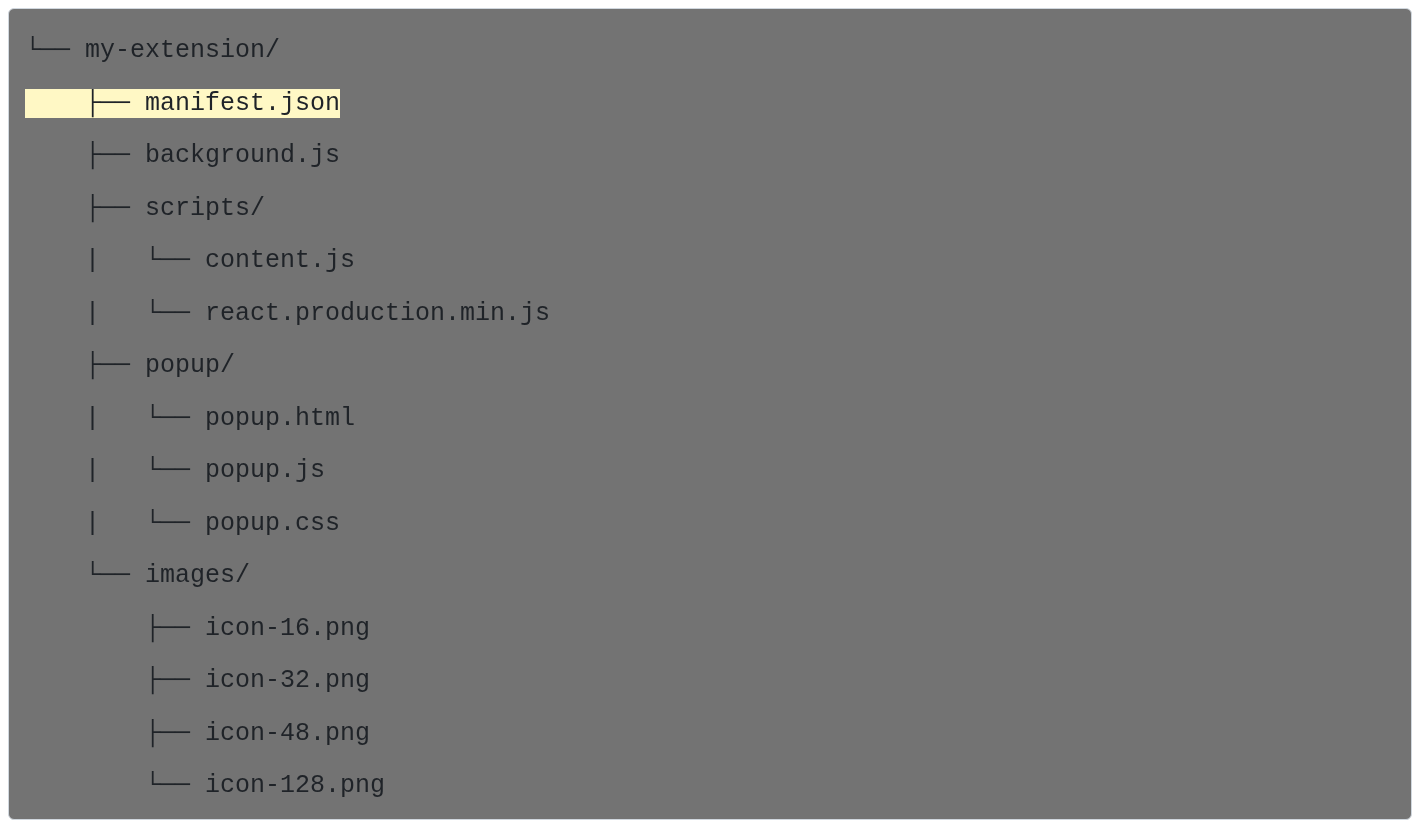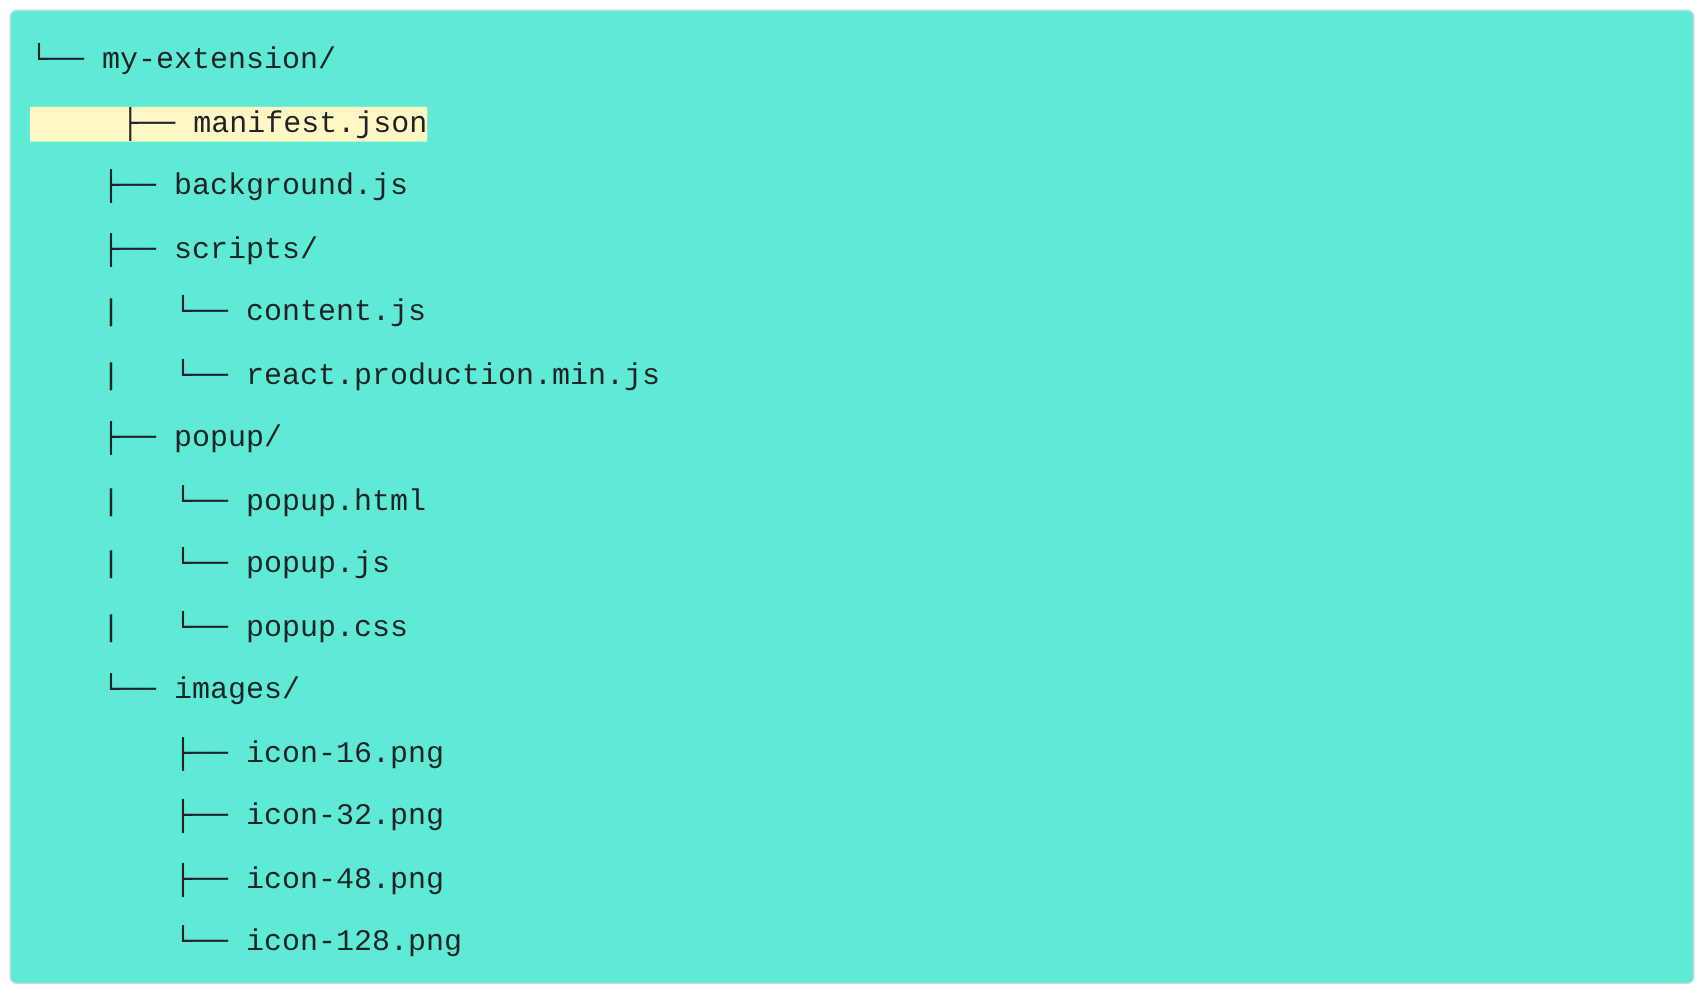--- a/index.html
+++ b/index.html
@@ -8,42 +8,41 @@
     background: #ffffff;
     width: 1420px;
     height: 830px;
     font-family: "SFMono-Regular", Consolas, "Liberation Mono", Menlo, Courier, monospace;
   }
   .code-block {
     box-sizing: border-box;
     margin: 8px;
     width: 1404px;
     height: 812px;
-    background: #5eead4;
+    background: #737373;
     border: 1px solid #d0d7de;
     border-radius: 6px;
     padding: 16px 16px 20px 16px;
     overflow: hidden;
   }
   pre {
     margin: 0;
     font-family: inherit;
     font-size: 25px;
     line-height: 52.5px;
     color: #1f2328;
     white-space: pre;
   }
   .line {
     display: block;
     height: 52.5px;
   }
   .hl {
     background: #fff8c5;
     display: inline;
-    padding-left: 16px;
   }
 </style>
 </head>
 <body>
 
 <div class="code-block">
   <pre><span class="line"><span>└── </span><span>my-extension/</span></span><span class="line"><span class="hl"><span>    ├── </span><span>manifest.json</span></span></span><span class="line"><span>    ├── </span><span>background.js</span></span><span class="line"><span>    ├── </span><span>scripts/</span></span><span class="line"><span>    |   └── </span><span>content.js</span></span><span class="line"><span>    |   └── </span><span>react.production.min.js</span></span><span class="line"><span>    ├── </span><span>popup/</span></span><span class="line"><span>    |   └── </span><span>popup.html</span></span><span class="line"><span>    |   └── </span><span>popup.js</span></span><span class="line"><span>    |   └── </span><span>popup.css</span></span><span class="line"><span>    └── </span><span>images/</span></span><span class="line"><span>        ├── </span><span>icon-16.png</span></span><span class="line"><span>        ├── </span><span>icon-32.png</span></span><span class="line"><span>        ├── </span><span>icon-48.png</span></span><span class="line"><span>        └── </span><span>icon-128.png</span></span></pre>
 </div>
 
 </body></html>

